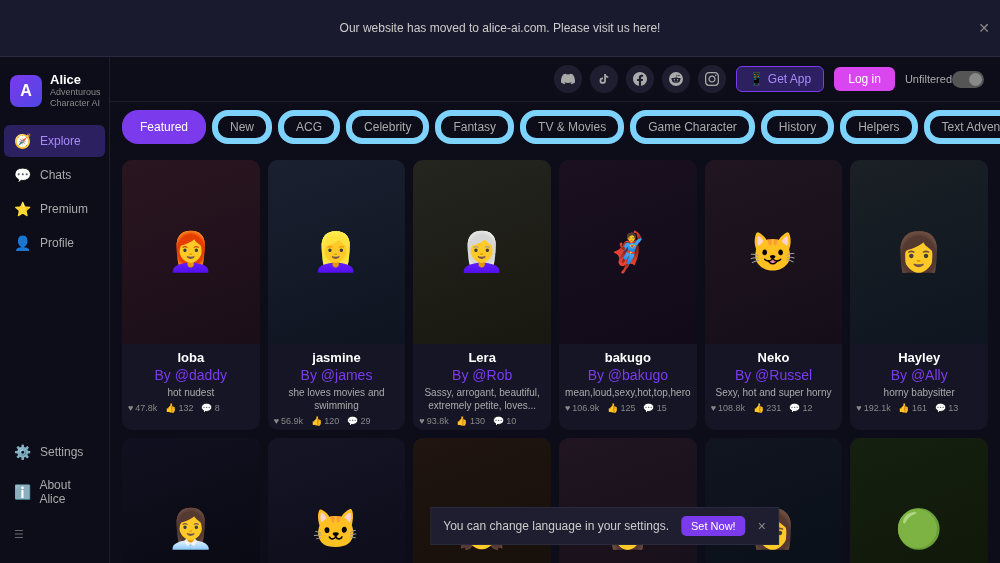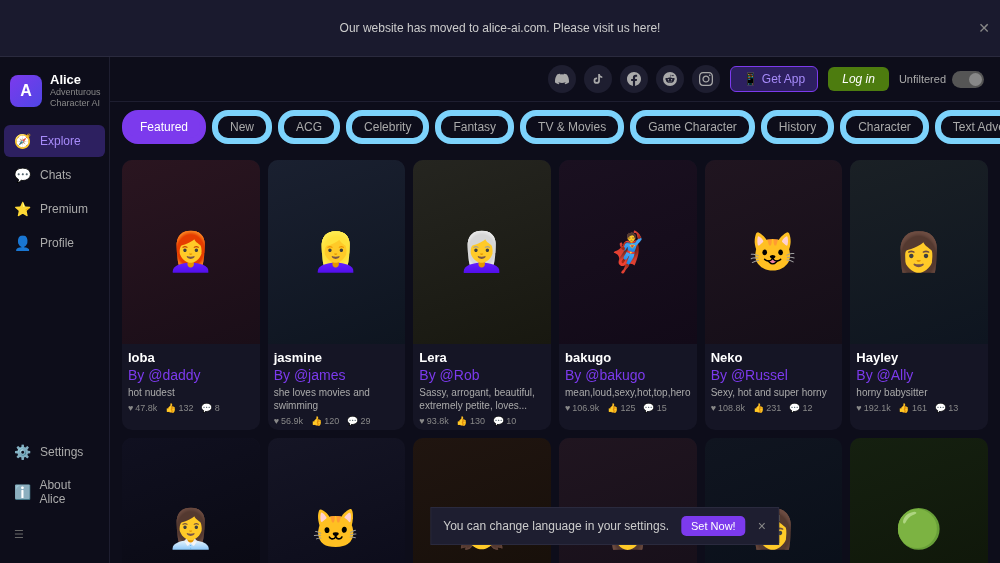--- a/index.html
+++ b/index.html
@@ -76,25 +76,25 @@
       width: 28px; height: 28px; background: #1e1e30; border-radius: 50%;
       display: flex; align-items: center; justify-content: center;
       cursor: pointer; font-size: 13px; color: #aaa;
     }
     .btn-get-app {
       background: #2d2060; border: 1px solid #7c3aed; color: #a78bfa;
       padding: 5px 12px; border-radius: 6px; font-size: 12px; cursor: pointer;
       display: flex; align-items: center; gap: 4px;
     }
     .btn-login {
-      background: #4d7c0f; color: #fff; padding: 5px 14px;
-      border-radius: 6px; font-size: 12px; cursor: pointer; border: none; font-style: italic;
+      background: #d946ef; color: #fff; padding: 5px 14px;
+      border-radius: 6px; font-size: 12px; cursor: pointer; border: none;
     }
     .unfiltered-toggle {
-      display: flex; align-items: center; gap: 6px; font-size: 11px; color: #aaa;
+      display: flex; align-items: center; font-size: 11px; color: #aaa;
     }
     .toggle-switch {
       width: 32px; height: 17px; background: #555; border-radius: 9px; position: relative; cursor: pointer;
     }
     .toggle-knob {
       width: 13px; height: 13px; background: #888; border-radius: 50%;
       position: absolute; top: 2px; right: 2px; transition: left 0.2s;
     }
 
     
@@ -118,21 +118,21 @@
     .cards-grid { display: grid; grid-template-columns: repeat(6, 1fr); gap: 8px; }
 
     .card {
       border-radius: 10px; overflow: hidden; background: #151525; cursor: pointer;
       transition: transform 0.15s; position: relative;
     }
     .card-img-placeholder {
       width: 100%; aspect-ratio: 3/4; display: flex; align-items: center; justify-content: center;
       font-size: 28px;
     }
-    .card-body { padding: 6px 6px 4px; }
+    .card-body { padding: 6px 6px 4px; text-align: center; }
     .card-name { font-size: 13px; font-weight: 600; color: #fff; margin-bottom: 2px; }
     .card-author { font-size: 14px; color: #7c3aed; margin-bottom: 3px; }
     .card-desc { font-size: 10px; color: #aaa; line-height: 1.3; margin-bottom: 4px;
       display: -webkit-box; -webkit-line-clamp: 2; -webkit-box-orient: vertical; overflow: hidden; }
     .card-stats { display: flex; gap: 8px; font-size: 9px; color: #888; align-items: center; }
     .card-stat { display: flex; align-items: center; gap: 2px; }
 
     
     .lang-toast {
       position: fixed; bottom: 18px; left: 50%; transform: translateX(-20%);
@@ -251,21 +251,21 @@
 
     <div class="filter-bar" id="filter-bar">
         <button class="filter-btn active">Featured</button>
         <button class="filter-btn">New</button>
         <button class="filter-btn">ACG</button>
         <button class="filter-btn">Celebrity</button>
         <button class="filter-btn">Fantasy</button>
         <button class="filter-btn">TV &amp; Movies</button>
         <button class="filter-btn">Game Character</button>
         <button class="filter-btn">History</button>
-        <button class="filter-btn">Character</button>
+        <button class="filter-btn">Helpers</button>
         <button class="filter-btn">Text Adventure</button>
         <button class="filter-btn">Helpers</button>
       </div>
 
     <div class="cards-area" id="cards-area">
       <div class="cards-grid" id="cards-grid">
           <div class="card">
             <div class="card-img-placeholder" style="background: linear-gradient(160deg, rgb(42, 21, 32) 0%, rgb(26, 14, 24) 100%); font-size: 38px;">👩‍🦰</div>
             <div class="card-body">
               <div class="card-name">loba</div>

